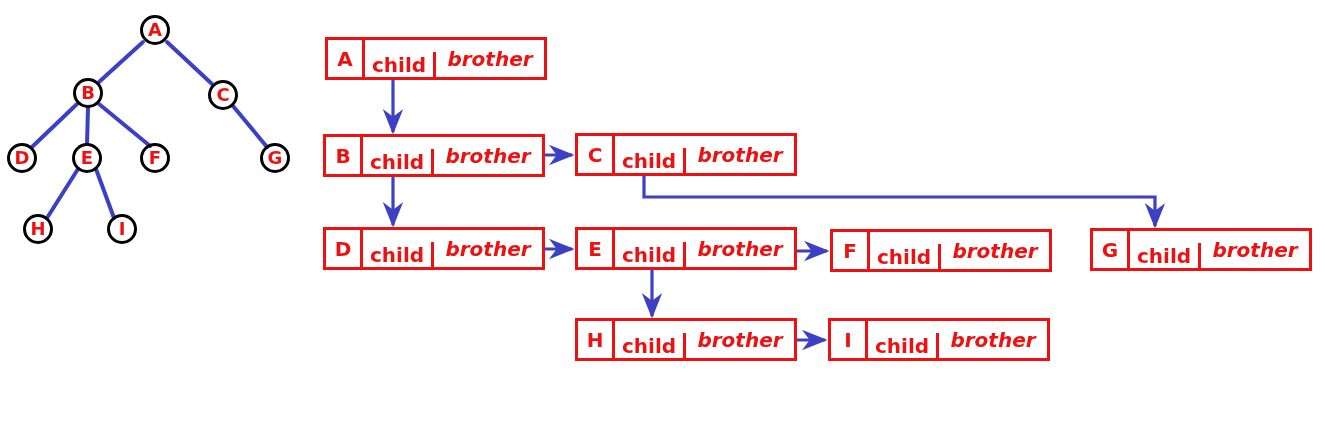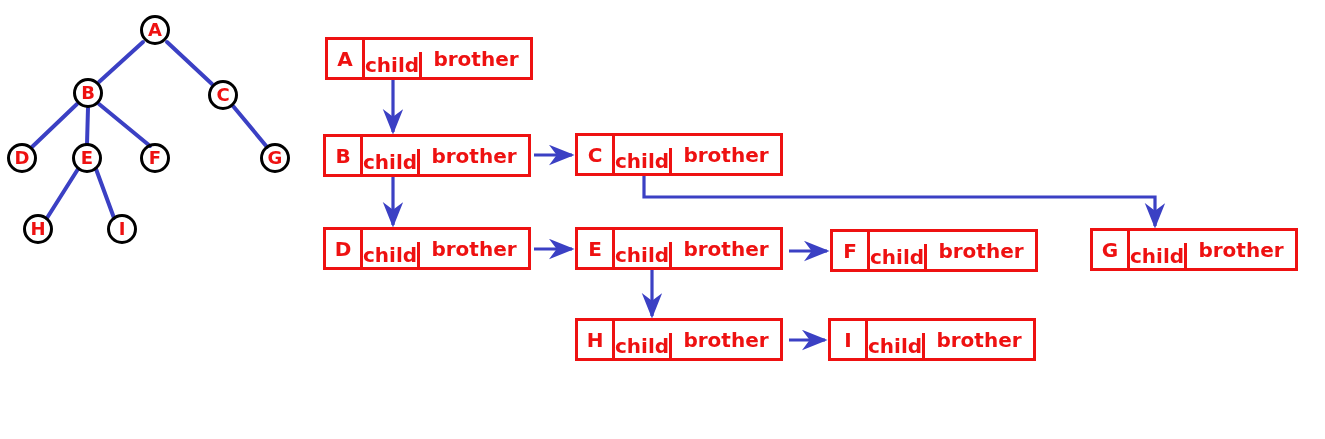--- a/index.html
+++ b/index.html
@@ -53,22 +53,22 @@
     display:flex;align-items:center;justify-content:center;
     color:#ee1111;
     font-weight:bold;
     font-size:20px;
     line-height:1;
     font-family:"DejaVu Sans", sans-serif;
     box-sizing:border-box;
     white-space:nowrap;
   }
   .ll-cell.key{width:37px;border-right:3px solid #ee1111;}
-  .ll-cell.child{width:57px;border-right:3px solid #ee1111;margin-top:12px;}
-  .ll-cell.brother{width:108px;}
+  .ll-cell.child{width:71px;border-right:3px solid #ee1111;margin-top:12px;}
+  .ll-cell.brother{width:108px;font-style:italic;}
 </style>
 </head>
 <body>
 
 <div id="root">
 
   <svg id="link-svg" viewBox="0 0 1325 439">
     <defs>
       <marker id="arrowBlue" markerWidth="9" markerHeight="9" refX="7.2" refY="3.2" orient="auto" markerUnits="strokeWidth">
         <path d="M0,0 L8,3.2 L0,6.4 L2.4,3.2 z" fill="#3b40c4"></path>

